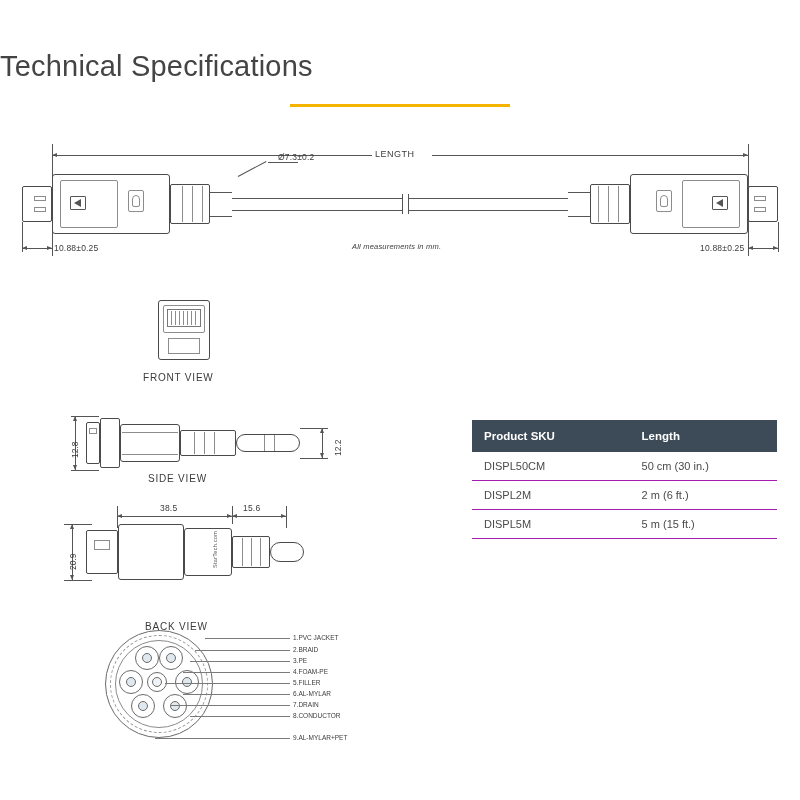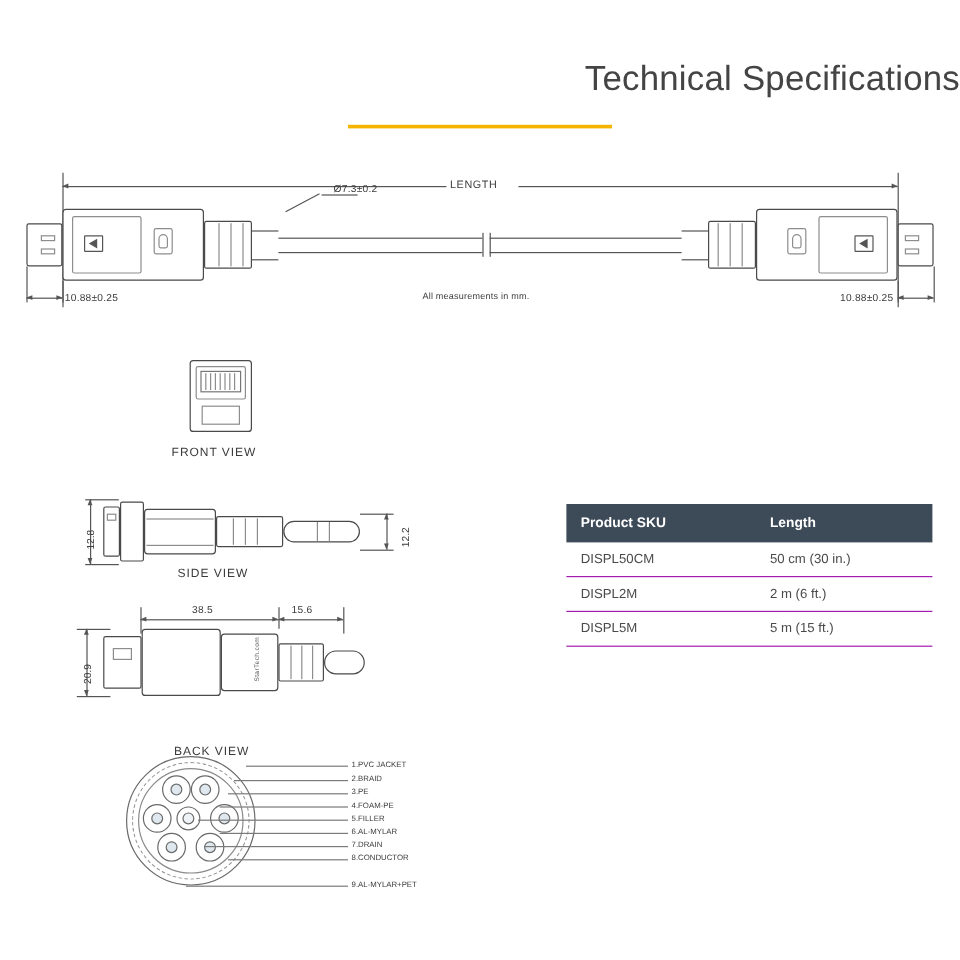--- a/index.html
+++ b/index.html
@@ -15,21 +15,21 @@
     color: #3b3b3b;
     overflow: hidden;
   }
 
   
   .page-title {
     position: absolute;
     top: 50px;
     left: 0;
     width: 800px;
-    text-align: right;
+    text-align: left;
     font-size: 29px;
     font-weight: 400;
     color: #444;
     letter-spacing: 0.2px;
   }
   .title-rule {
     position: absolute;
     top: 104px;
     left: 290px;
     width: 220px;
@@ -227,21 +227,21 @@
   <div class="arrowR" style="left:47px; top:116px;"></div>
   <div class="lbl" style="left:54px; top:113px;">10.88±0.25</div>
 
   <div class="ln ln-v" style="left:748px; top:104px; height:18px;"></div>
   <div class="ln ln-v" style="left:778px; top:92px; height:30px;"></div>
   <div class="ln ln-h" style="left:748px; top:118px; width:30px;"></div>
   <div class="arrowL" style="left:748px; top:116px;"></div>
   <div class="arrowR" style="left:773px; top:116px;"></div>
   <div class="lbl" style="left:700px; top:113px;">10.88±0.25</div>
 
-  <div class="lbl lbl-sm" style="left:352px; top:112px;">All measurements in mm.</div>
+  <div class="lbl lbl-sm" style="left:352px; top:112px;font-style:italic;">All measurements in mm.</div>
 </div>
 
 <div style="position:absolute; left:0; top:290px; width:460px; height:100px;">
   <div class="conn-shell" style="left:158px; top:10px; width:52px; height:60px; border-radius:3px;"></div>
   <div class="box box-thin rnd" style="left:163px; top:15px; width:42px; height:28px;"></div>
   <div class="box" style="left:167px; top:19px; width:34px; height:18px; border-color:#777;"></div>
   <div class="ln ln-v ln-thin" style="left:171px; top:21px; height:14px;"></div>
   <div class="ln ln-v ln-thin" style="left:175px; top:21px; height:14px;"></div>
   <div class="ln ln-v ln-thin" style="left:179px; top:21px; height:14px;"></div>
   <div class="ln ln-v ln-thin" style="left:183px; top:21px; height:14px;"></div>

